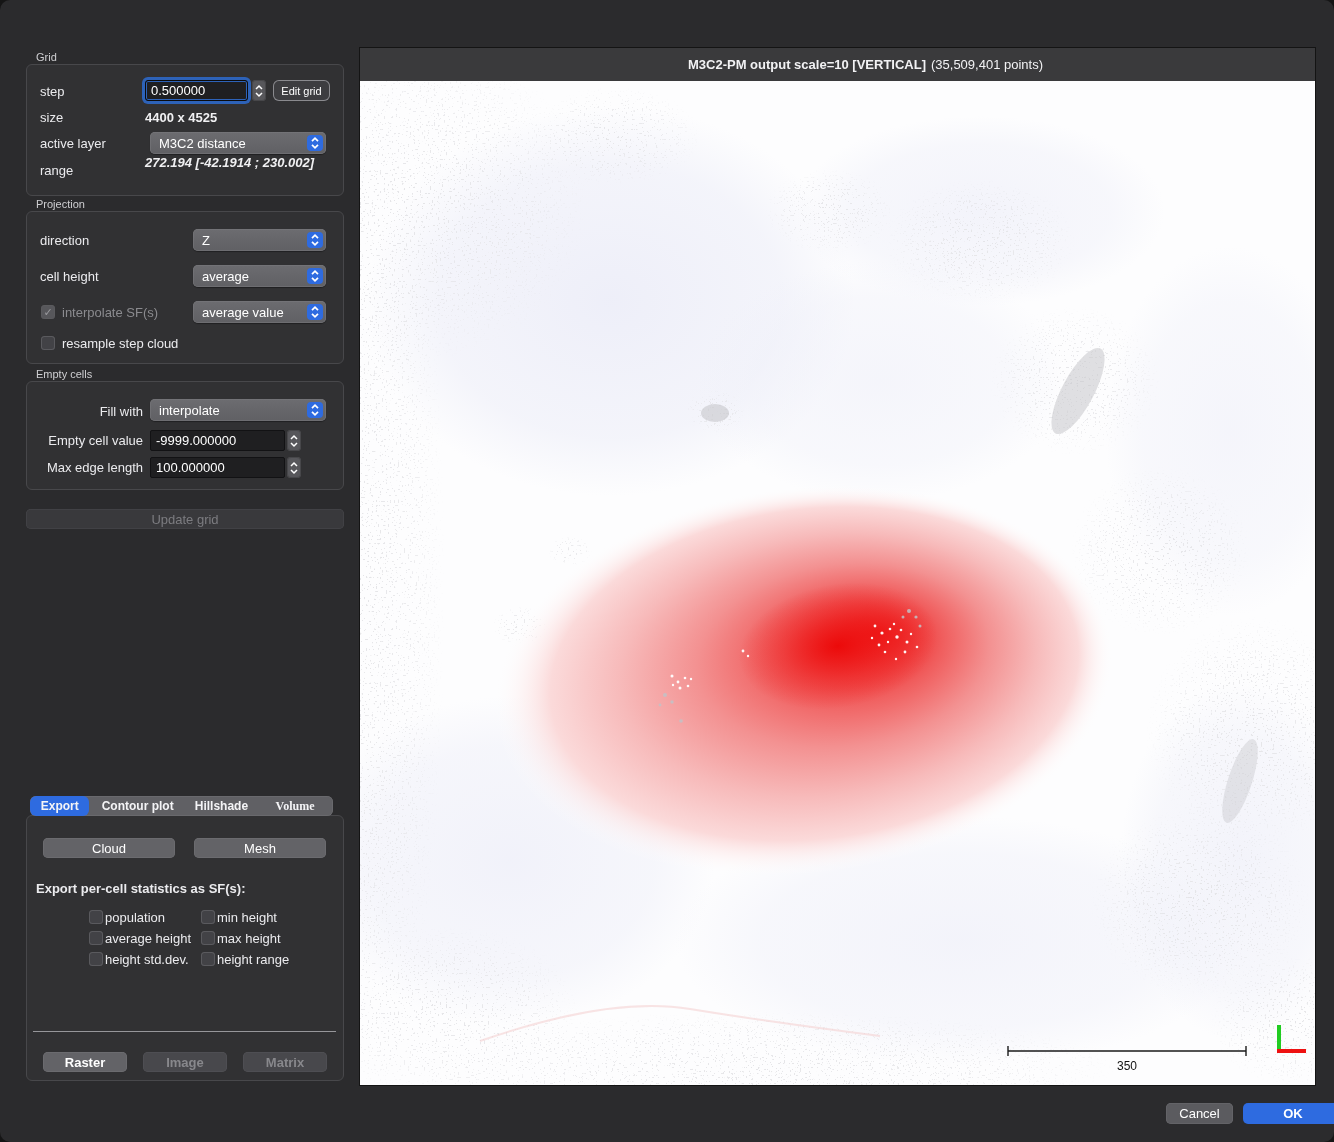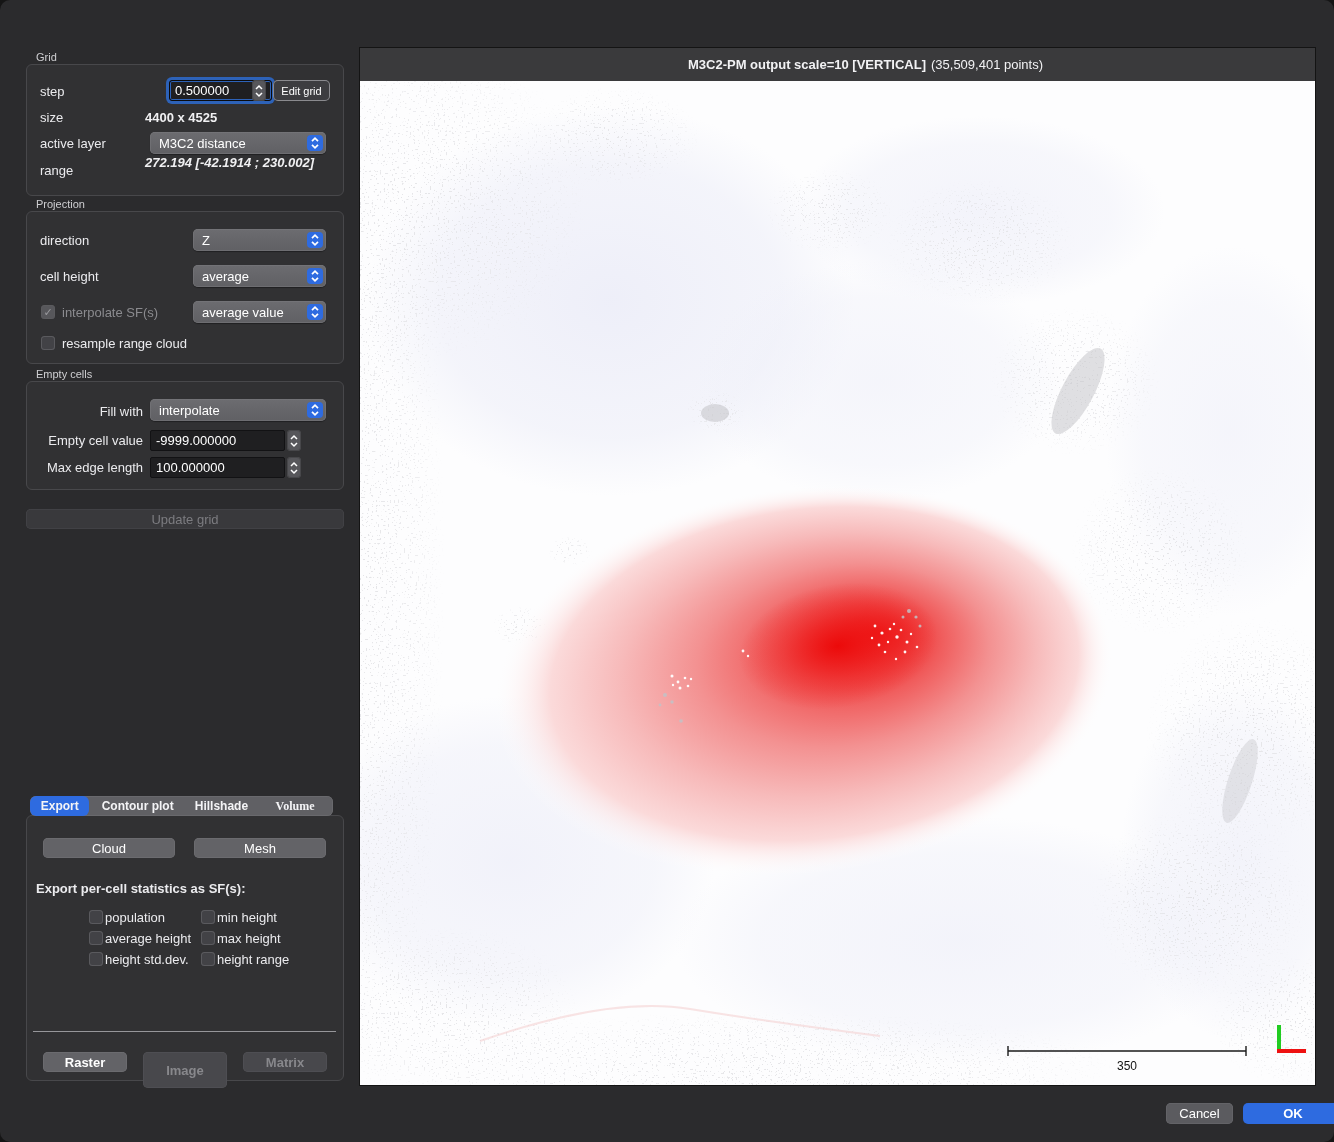--- a/index.html
+++ b/index.html
@@ -50,28 +50,28 @@
 </head>
 <body>
 
 <div class="window">
 
 
   <div class="seclabel" style="left:36px;top:51px;">Grid</div>
   <div class="groupbox" style="left:26px;top:64px;width:318px;height:132px;"></div>
 
   <div class="rowlabel" style="left:40px;top:83px;">step</div>
-  <input class="numinput focused" style="left: 145px; top: 80px; width: 103px; margin-left: 24px;" value="0.500000">
+  <input class="numinput focused" style="left: 145px; top: 80px; width: 103px;" value="0.500000">
   <div class="spinner" style="left:252px;top:80px;">
     <svg class="chev" width="10" height="18" viewBox="0 0 10 18">
         <path d="M2 7 L5 4 L8 7" fill="none" stroke="#ffffff" stroke-width="1.5"></path>
         <path d="M2 11 L5 14 L8 11" fill="none" stroke="#ffffff" stroke-width="1.5"></path>
       </svg>
   </div>
-  <div class="btn small" style="left:273px;top:80px;width:57px;height:21px;">Edit grid</div>
+  <div class="btn small" style="left:273px;top:80px;width:57px;height:21px;border-radius:6px;">Edit grid</div>
 
   <div class="rowlabel" style="left:40px;top:109px;">size</div>
   <div class="value" style="left:145px;top:109px;font-weight:bold;">4400 x 4525</div>
 
   <div class="rowlabel" style="left:40px;top:135px;">active layer</div>
   <div class="dropdown" style="left:150px;top:132px;width:176px;">
     <span class="dd-text">M3C2 distance</span>
     <span class="dd-btn">
         <svg width="10" height="14" viewBox="0 0 10 14">
           <path d="M2 5.2 L5 2.2 L8 5.2" fill="none" stroke="#fff" stroke-width="1.7"></path>
@@ -114,21 +114,21 @@
     <span class="dd-text">average value</span>
     <span class="dd-btn">
         <svg width="10" height="14" viewBox="0 0 10 14">
           <path d="M2 5.2 L5 2.2 L8 5.2" fill="none" stroke="#fff" stroke-width="1.7"></path>
           <path d="M2 8.8 L5 11.8 L8 8.8" fill="none" stroke="#fff" stroke-width="1.7"></path>
         </svg>
       </span>
   </div>
 
   <div class="checkbox unchecked-dark" style="left:41px;top:336px;"></div>
-  <div class="rowlabel" style="left:62px;top:335px;">resample range cloud</div>
+  <div class="rowlabel" style="left:62px;top:335px;">resample step cloud</div>
 
   <div class="seclabel" style="left:36px;top:368px;">Empty cells</div>
   <div class="groupbox" style="left:26px;top:381px;width:318px;height:109px;"></div>
 
   <div class="rowlabel right" style="left:30px;top:403px;width:113px;">Fill with</div>
   <div class="dropdown" style="left:150px;top:399px;width:176px;">
     <span class="dd-text">interpolate</span>
     <span class="dd-btn">
         <svg width="10" height="14" viewBox="0 0 10 14">
           <path d="M2 5.2 L5 2.2 L8 5.2" fill="none" stroke="#fff" stroke-width="1.7"></path>
@@ -181,21 +181,21 @@
   <div class="rowlabel" style="left:217px;top:930px;">max height</div>
 
   <div class="checkbox unchecked-dark" style="left:89px;top:952px;"></div>
   <div class="rowlabel" style="left:105px;top:951px;">height std.dev.</div>
   <div class="checkbox unchecked-dark" style="left:201px;top:952px;"></div>
   <div class="rowlabel" style="left:217px;top:951px;">height range</div>
 
   <div class="hdivider" style="left:33px;top:1031px;width:303px;"></div>
 
   <div class="btn" style="left:43px;top:1052px;width:84px;height:20px;font-weight:bold;">Raster</div>
-  <div class="btn disabled" style="left:143px;top:1052px;width:84px;height:36px;font-weight:bold;">Image</div>
+  <div class="btn disabled" style="left:143px;top:1052px;width:84px;height:20px;font-weight:bold;">Image</div>
   <div class="btn disabled" style="left:243px;top:1052px;width:84px;height:20px;font-weight:bold;">Matrix</div>
 
   <div class="viewport">
     <div class="vp-header">
       <span class="vp-title-bold">M3C2-PM output scale=10 [VERTICAL]</span>
       <span>(35,509,401 points)</span>
     </div>
     <div class="vp-canvas">
       <svg width="955" height="1004" viewBox="0 0 955 1004">
         <defs>

